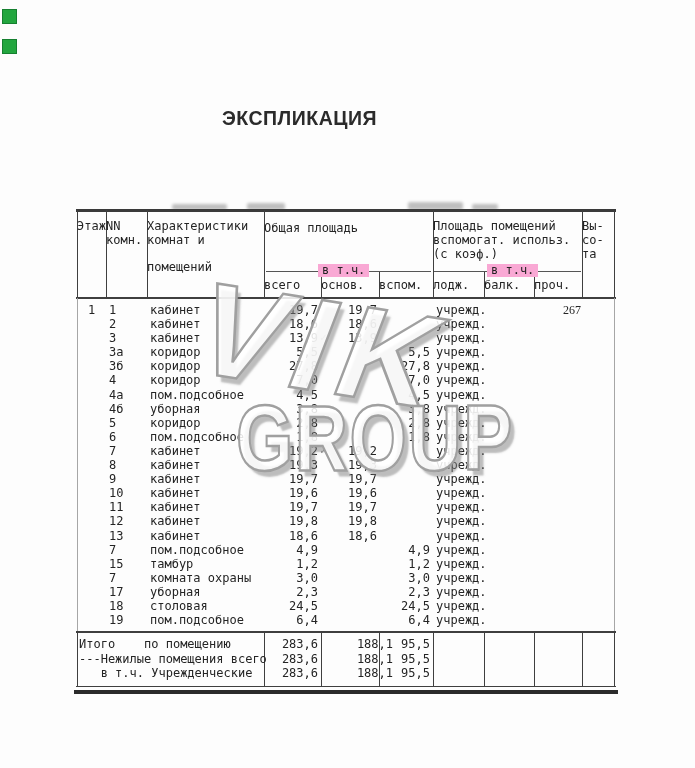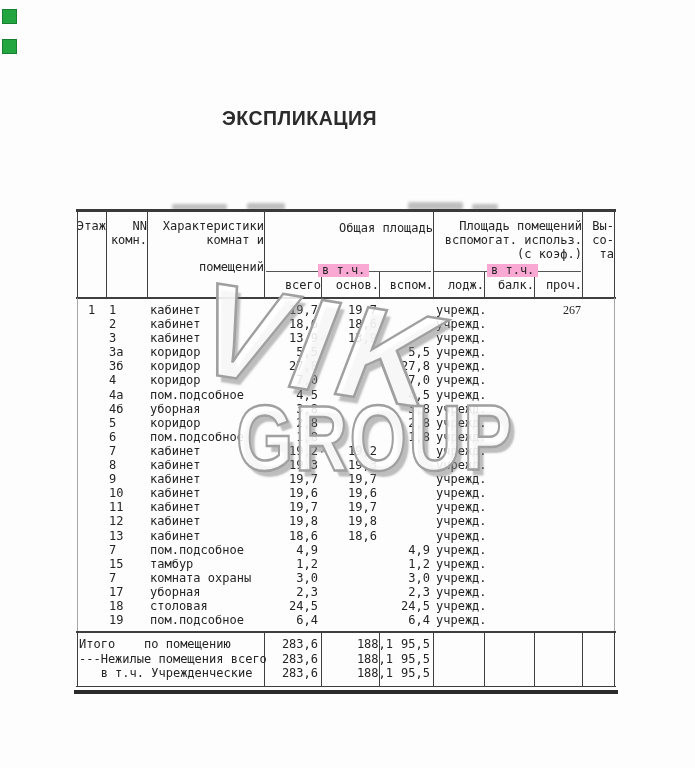--- a/index.html
+++ b/index.html
@@ -3,21 +3,21 @@
 <meta charset="utf-8">
 <style>
   html,body { margin:0; padding:0; background:#ffffff; }
   .page {
     position:relative; width:695px; height:768px;
     background:#fdfdfd; overflow:hidden;
     font-family:"DejaVu Sans Mono", monospace; color:#242424;
   }
   .abs { position:absolute; }
   .t12 { font-size:12px; line-height:14px; white-space:pre; }
-  .ctr { text-align:right; }
+  .ctr { text-align:left; }
   .title {
     position:absolute; left:222px; top:67px;
     font-family:"Liberation Sans", sans-serif; font-weight:700;
     font-size:19.5px; letter-spacing:0.5px; color:#2b2b2b; white-space:pre;margin-top:40px;
   }
   .marker { position:absolute; left:2px; width:13px; height:13px;
     background:#23a63f; border:1px solid #168030; }
   .m1 { top:9px; } .m2 { top:39px; }
   .vl { position:absolute; width:1px; background:#3f3f3f; }
   .vl.light { background:#a6a6a6; }

